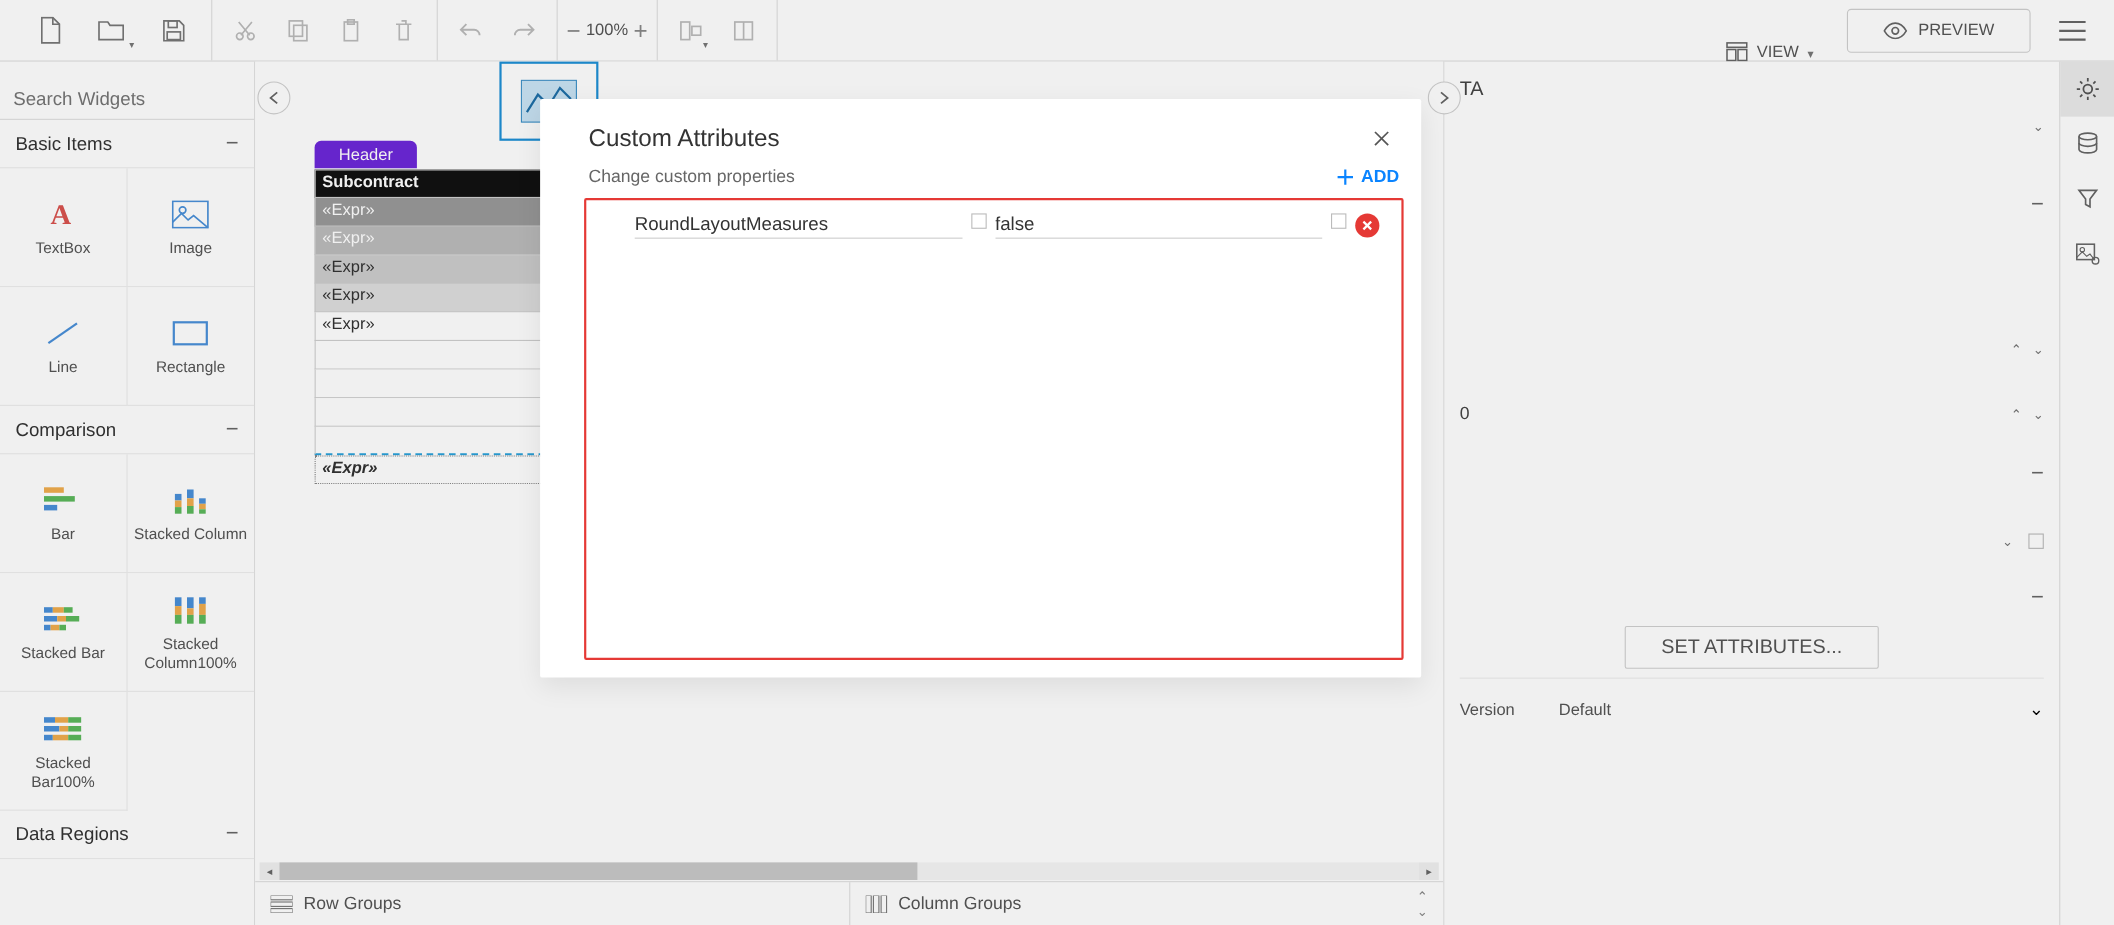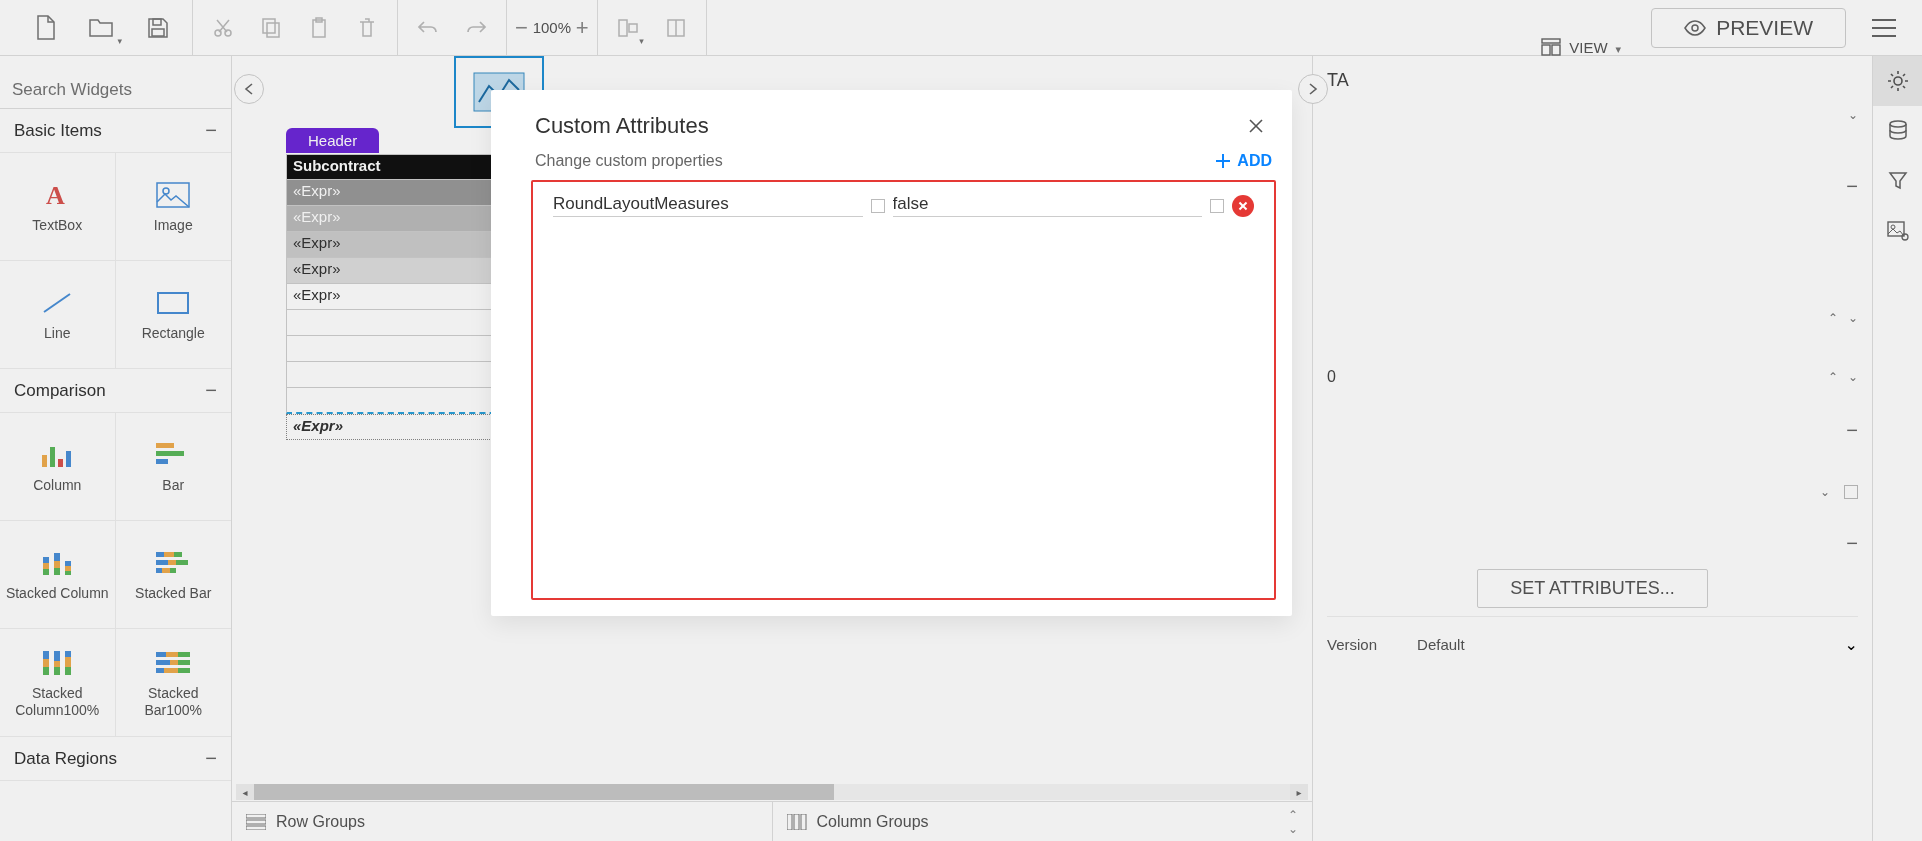--- a/index.html
+++ b/index.html
@@ -9,21 +9,21 @@
 .toolbar { height: 56px; border-bottom: 1px solid #e0e0e0; display: flex; align-items: center; padding: 0 12px; gap: 0; }
 .toolbar .group { display: flex; align-items: center; height: 100%; padding: 0 8px; border-right: 1px solid #e0e0e0; gap: 4px; }
 .toolbar .group:last-child { border-right: none; }
 .tbtn { width: 52px; height: 56px; display: flex; align-items: center; justify-content: center; color: #555; cursor: pointer; position: relative; }
 .tbtn .caret { position: absolute; right: 6px; bottom: 10px; font-size: 9px; color: #777; }
 .tbtn.narrow { width: 44px; }
 .spacer { flex: 1; }
 .zoom { display: flex; align-items: center; gap: 16px; color: #555; padding: 0 12px; }
 .zoom-val { font-size: 15px; color: #555; min-width: 40px; text-align: center; }
 .view-btn { display: flex; align-items: flex-end; gap: 8px; height: 56px; padding: 0 18px; color: #555; font-size: 15px; cursor: pointer; }
-.preview-btn { display: flex; align-items: center; gap: 10px; height: 40px; border: 1px solid #d0d0d0; border-radius: 4px; padding: 0 32px; font-size: 21px; color: #555; cursor: pointer; margin: 0 12px; }
+.preview-btn { display: flex; align-items: center; gap: 10px; height: 40px; border: 1px solid #d0d0d0; border-radius: 4px; padding: 0 32px; font-size: 15px; color: #555; cursor: pointer; margin: 0 12px; }
 .hamburger { width: 52px; height: 56px; display: flex; align-items: center; justify-content: center; cursor: pointer; }
 
 
 .body { display: flex; height: calc(100% - 56px); }
 
 
 .sidebar { width: 232px; border-right: 1px solid #e0e0e0; display: flex; flex-direction: column; }
 .search-row { display: flex; align-items: center; padding: 8px 12px; border-bottom: 1px solid #e0e0e0; margin-top: 16px; }
 .search-input { flex: 1; border: none; outline: none; font-size: 17px; color: #999; background: transparent; }
 .cat-header { display: flex; align-items: center; justify-content: space-between; padding: 10px 14px; font-size: 17px; color: #333; border-bottom: 1px solid #eee; cursor: pointer; }
@@ -76,21 +76,21 @@
 
 
 .scrim { position: absolute; inset: 0; background: rgba(0,0,0,0.06); z-index: 50; }
 .modal { position: absolute; left: 491px; top: 90px; width: 801px; background: #fff; border-radius: 2px; box-shadow: 0 8px 24px rgba(0,0,0,.08); z-index: 60; padding-left: 24px; }
 .modal-head { display:flex; align-items:center; justify-content:space-between; padding: 20px 20px 6px 20px;}
 .modal-title { font-size: 22px; color: #333; }
 .modal-close { width:32px; height:32px; display:flex; align-items:center; justify-content:center; cursor:pointer; color:#555;}
 .modal-sub { display:flex; align-items:center; justify-content:space-between; padding: 4px 20px 4px 20px; color:#666; font-size:16px;}
 .add-btn { display:flex; align-items:center; gap:6px; color:#0a84ff; font-size:16px; cursor:pointer; font-weight:600;}
 .attr-box { margin: 6px 16px 16px; border: 2px solid #e53935; border-radius:2px; min-height: 420px; padding: 12px 20px 16px;}
-.attr-row { display:flex; align-items:center; gap:8px; }
+.attr-row { display:flex; gap:8px;margin-left:24px; }
 .attr-field { flex:1; display:flex; align-items:center; border-bottom:1px solid #ccc; padding-bottom:2px;}
 .attr-input { flex:1; border:none; outline:none; font-size:17px; color:#333; background:transparent; }
 .sq { width:14px; height:14px; border:1px solid #bbb; flex: 0 0 14px;}
 .del-btn { width:22px; height:22px; border-radius:50%; background:#e53935; display:flex; align-items:center; justify-content:center; cursor:pointer;}
 .del-btn::before { content:""; width:10px; height:2px; background:#fff; transform:rotate(45deg); position:absolute;}
 .del-btn::after { content:""; width:10px; height:2px; background:#fff; transform:rotate(-45deg); position:absolute;}
 .del-btn { position:relative; }
 .modal-actions { display:flex; justify-content:flex-end; gap:14px; padding: 0 20px 22px;}
 .btn { height:42px; padding: 0 36px; border-radius:4px; font-size:16px; cursor:pointer; display:flex; align-items:center; justify-content:center;}
 .btn.primary { background:#ff2d7a; color:#fff; border:none;}
@@ -262,31 +262,20 @@
     </div>
 
     <div class="cat-header">
       <span>Comparison</span>
       <span class="minus-ico">−</span>
     </div>
     <div class="widget-grid">
       <div class="widget-cell">
         <div class="wicon">
             <svg width="34" height="28" viewBox="0 0 34 28">
-              <rect x="2" y="14" width="5" height="12" fill="#f0ad4e"></rect>
-              <rect x="10" y="6" width="5" height="20" fill="#5cb85c"></rect>
-              <rect x="18" y="18" width="5" height="8" fill="#d9534f"></rect>
-              <rect x="26" y="10" width="5" height="16" fill="#4a90d9"></rect>
-            </svg>
-          </div>
-        <span class="widget-label">Column</span>
-      </div>
-      <div class="widget-cell">
-        <div class="wicon">
-            <svg width="34" height="28" viewBox="0 0 34 28">
               <rect x="0" y="2" width="18" height="5" fill="#f0ad4e"></rect>
               <rect x="0" y="10" width="28" height="5" fill="#5cb85c"></rect>
               <rect x="0" y="18" width="12" height="5" fill="#4a90d9"></rect>
             </svg>
           </div>
         <span class="widget-label">Bar</span>
       </div>
       <div class="widget-cell">
         <div class="wicon">
             <svg width="34" height="28" viewBox="0 0 34 28">

